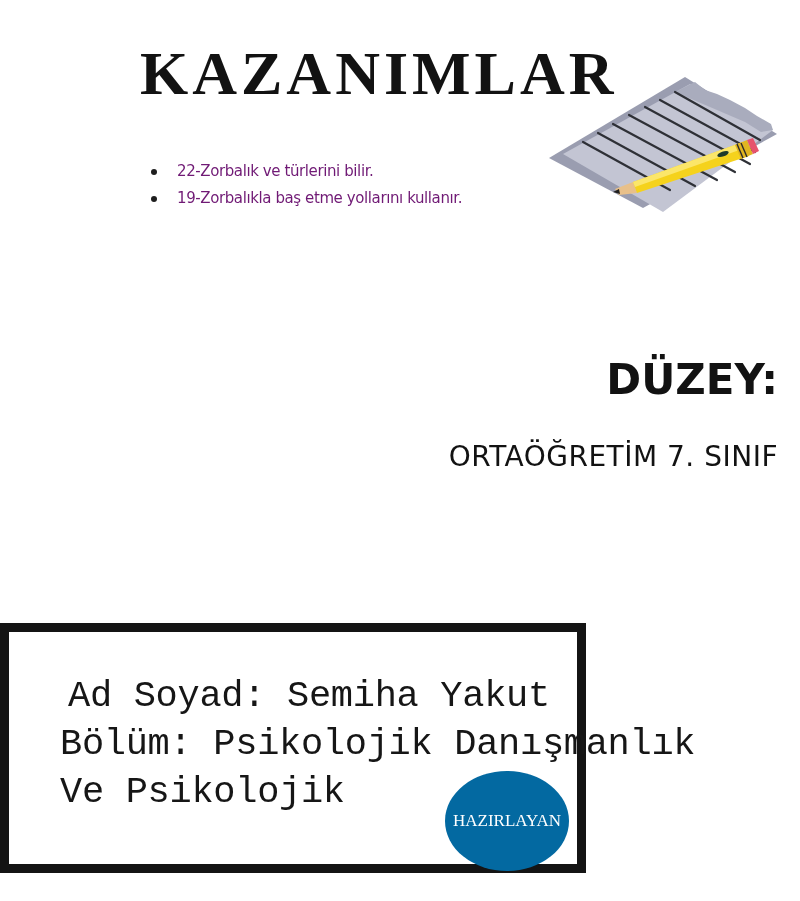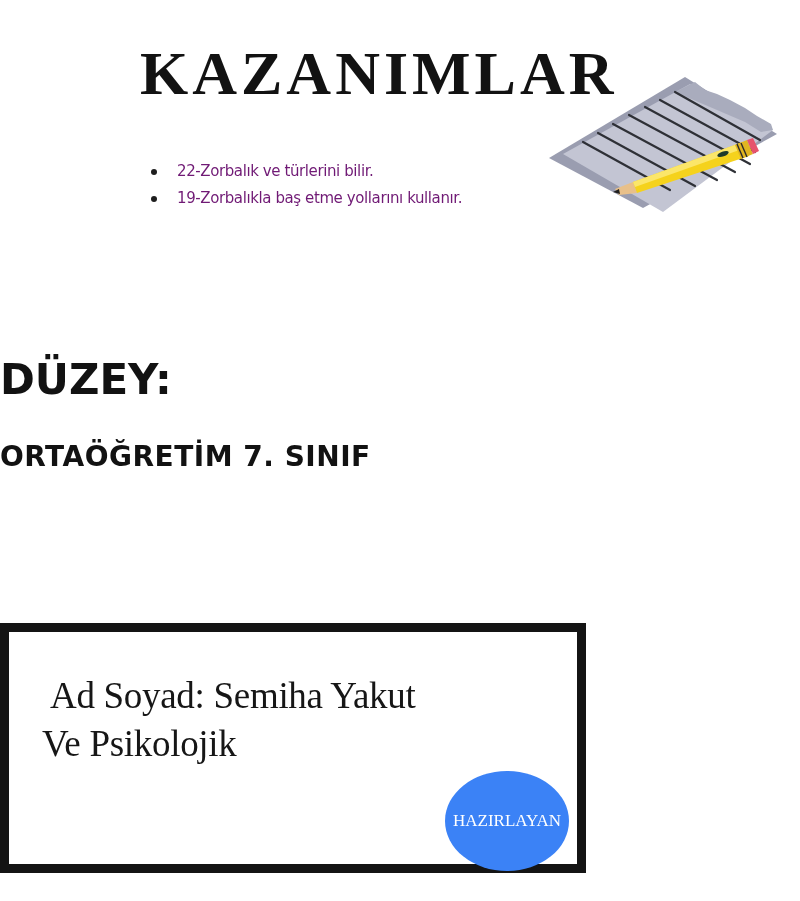--- a/index.html
+++ b/index.html
@@ -18,42 +18,42 @@
       position: absolute; left: 147px; top: 158px; margin: 0; padding: 0;
       list-style: none;
       font-family: "DejaVu Sans", sans-serif; font-size: 15px; color: #701a75;
     }
     .objectives li { position: relative; padding-left: 30px; height: 27px; line-height: 27px; letter-spacing: -0.4px; }
     .objectives li .bullet {
       position: absolute; left: 4px; top: 11px; width: 6px; height: 6px; border-radius: 50%; background: #1e1e1e;
     }
     .paper-art { position: absolute; left: 545px; top: 72px; width: 240px; height: 145px; }
     .level-heading {
-      position: absolute; left: 0; top: 352px; width: 778px; text-align: left;
+      position: absolute; left: 0; top: 352px; width: 778px; text-align: right;
       font-family: "DejaVu Sans", sans-serif; font-weight: bold; font-size: 42px; line-height: 56px; color: #121212;
     }
     .level-value {
-      position: absolute; left: 0; top: 437px; width: 778px; text-align: left;
-      font-family: "DejaVu Sans", sans-serif; font-weight: bold; font-size: 28px; line-height: 40px;
+      position: absolute; left: 0; top: 437px; width: 778px; text-align: right;
+      font-family: "DejaVu Sans", sans-serif; font-weight: normal; font-size: 28px; line-height: 40px;
       letter-spacing: 0.5px; color: #121212;
     }
     .author-box {
       position: absolute; left: 0; top: 623px; width: 568px; height: 232px;
       border: 9px solid #141414; background: #ffffff;
     }
     .author-lines {
-      position: absolute; left: 42px; top: 672px;
-      font-family: Liberation Serif, serif; font-size: 37px; line-height: 48px; color: #161616;
+      position: absolute; left: 60px; top: 672px;
+      font-family: Liberation Mono, monospace; font-size: 37px; line-height: 48px; color: #161616;
       white-space: nowrap; letter-spacing: -0.3px;
     }
     .author-lines div { height: 48px; }
     .author-lines .first { padding-left: 8px; }
     .badge {
       position: absolute; left: 445px; top: 771px; width: 124px; height: 100px;
-      border-radius: 50%; background: #3b82f6;
+      border-radius: 50%; background: #0369a1;
       display: flex; align-items: center; justify-content: center;
     }
     .badge span {
       font-family: "Liberation Serif", serif; font-size: 17px; color: #ffffff; letter-spacing: 0px;
     }
   </style>
 </head>
 <body>
 
 <div class="title">KAZANIMLAR</div>
@@ -98,18 +98,19 @@
     <ellipse cx="178" cy="82" rx="6" ry="2.5" fill="#1f3a2a" transform="rotate(-20 178 82)"></ellipse>
   </g>
 </svg>
 
 <div class="level-heading">DÜZEY:</div>
 <div class="level-value">ORTAÖĞRETİM 7. SINIF</div>
 
 <div class="author-box"></div>
 <div class="author-lines">
   <div class="first">Ad Soyad: Semiha Yakut</div>
+  <div>Bölüm: Psikolojik Danışmanlık</div>
   <div>Ve Psikolojik</div>
 </div>
 
 <div class="badge">
   <span>HAZIRLAYAN</span>
 </div>
 
 </body></html>

